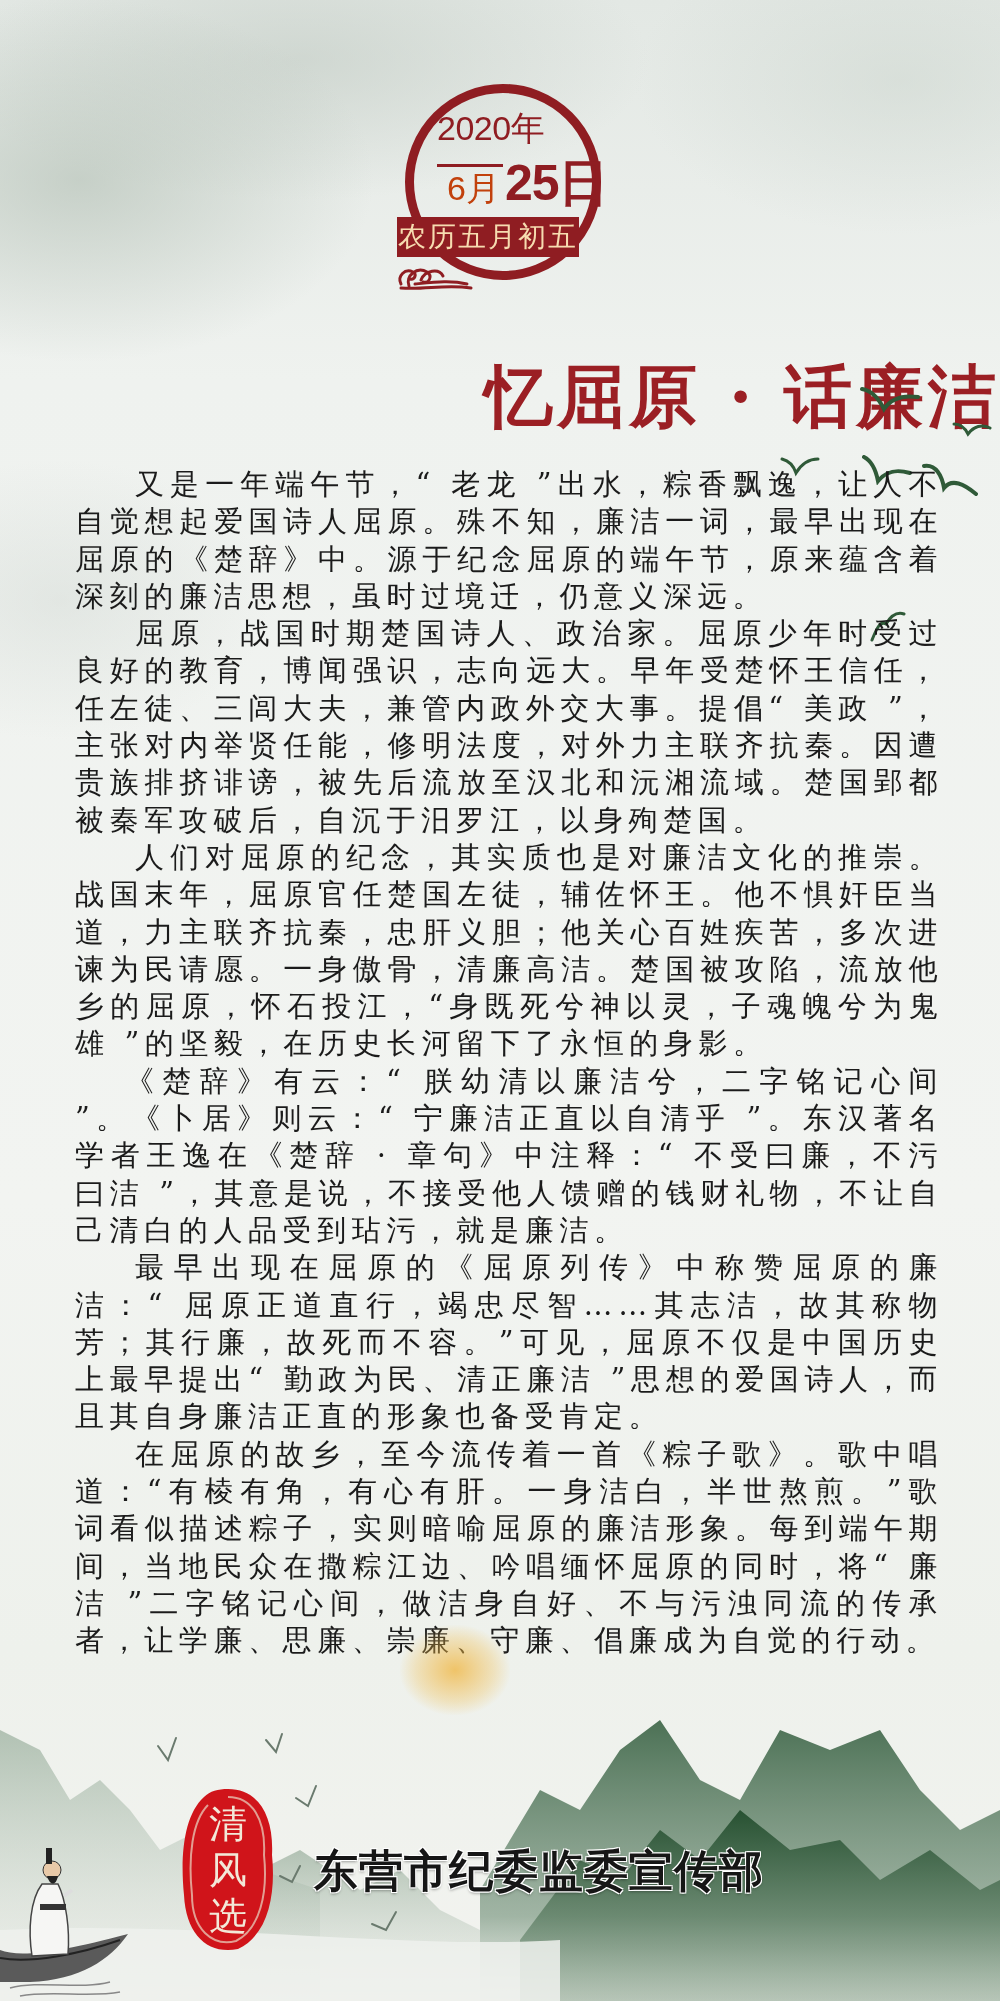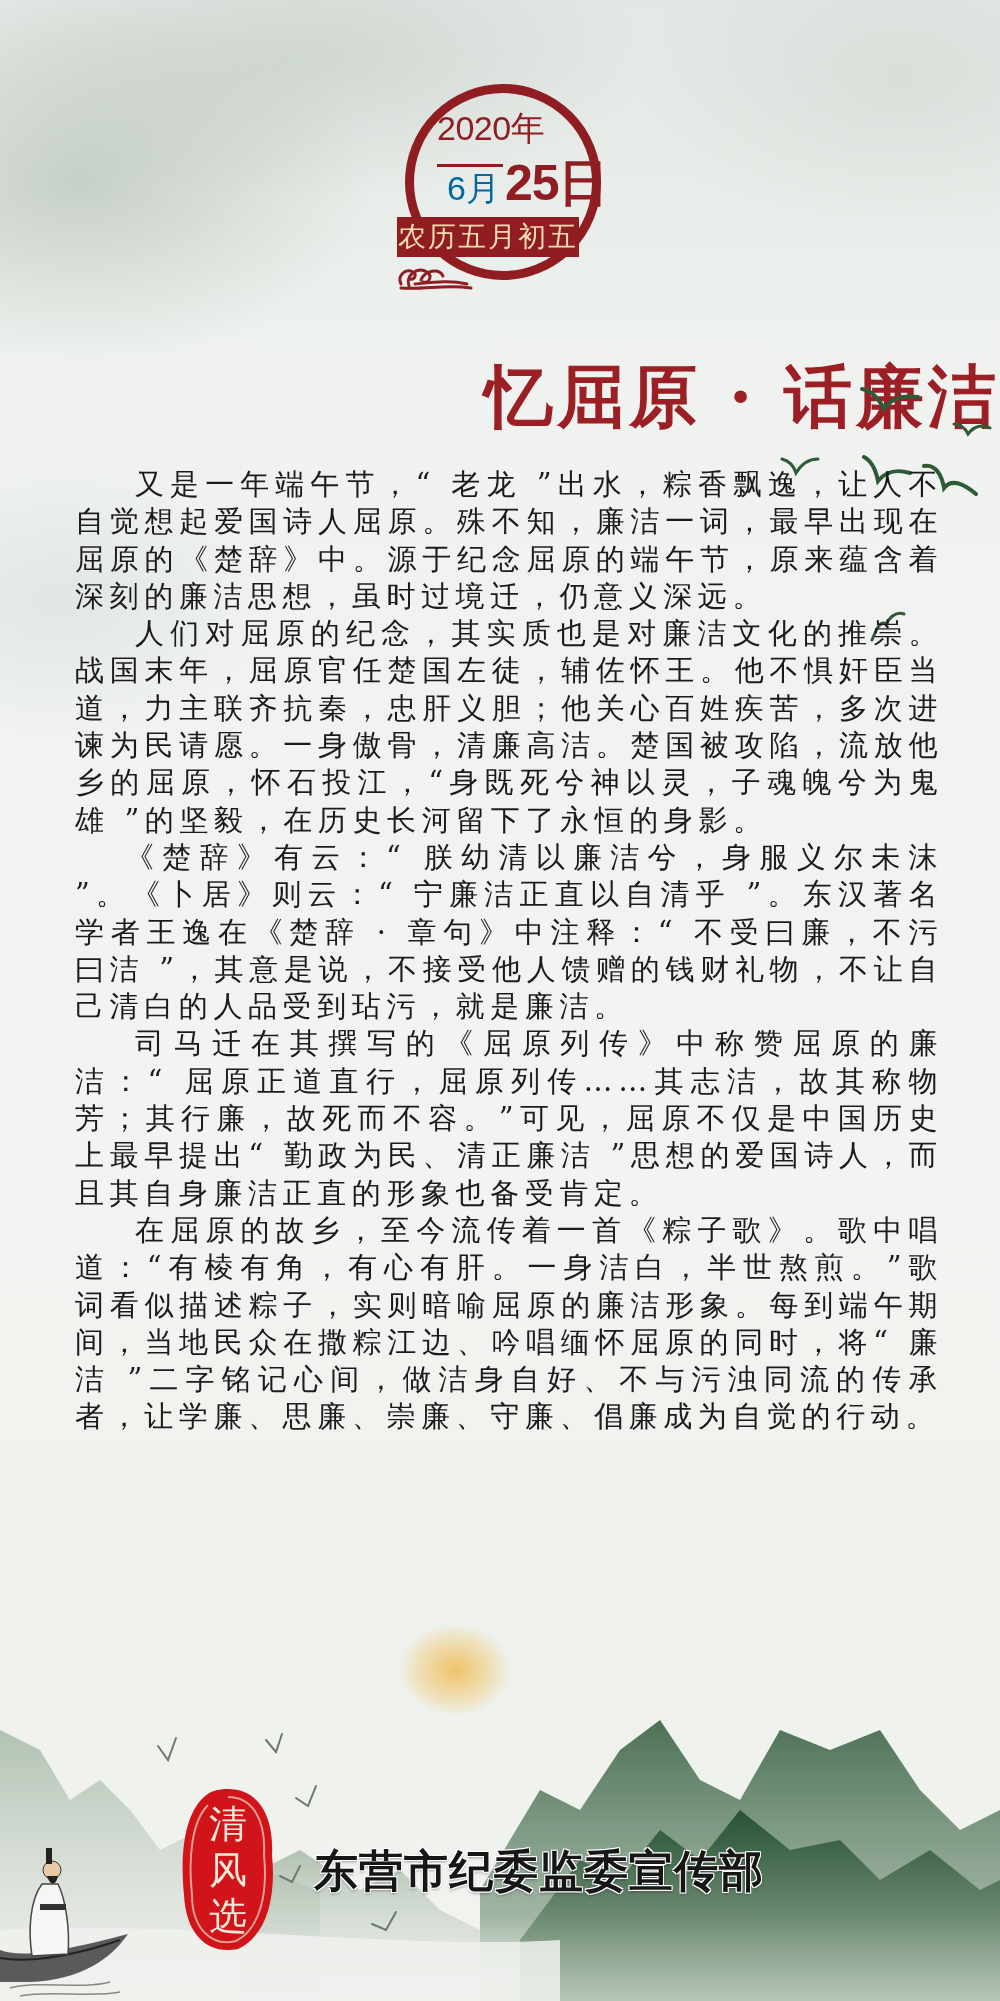--- a/index.html
+++ b/index.html
@@ -24,21 +24,21 @@
     position: absolute; left: 10px; top: 0; width: 196px; height: 196px;
     border: 9px solid #8f1d22; border-radius: 50%; box-sizing: border-box;
   }
   .date-year {
     position: absolute; left: 42px; top: 22px; font-family: "Liberation Sans", sans-serif;
     font-size: 34px; color: #8f1d22; letter-spacing: -0.5px;
   }
   .date-rule { position: absolute; left: 42px; top: 80px; width: 66px; height: 3px; background: #8f1d22; }
   .date-month {
     position: absolute; left: 52px; top: 82px; font-family: "Liberation Sans", sans-serif;
-    font-size: 34px; color: #0369a1;
+    font-size: 34px; color: #c2410c;
   }
   .date-day {
     position: absolute; left: 110px; top: 66px; font-family: "Liberation Sans", sans-serif;
     font-size: 50px; font-weight: bold; color: #8f1d22; letter-spacing: -1px;
   }
   .lunar-band {
     position: absolute; left: 2px; top: 133px; width: 182px; height: 40px;
     background: #8f1d22; display: flex; align-items: center; justify-content: center;
   }
   .lunar-text { color: #f6dcb0; font-size: 28px; letter-spacing: 2px; font-family: "DejaVu Serif", serif; }
@@ -123,23 +123,24 @@
 </svg>
 <svg class="bird" style="left:922px;top:462px;width:56px;height:36px" viewBox="0 0 56 36">
   <path d="M2 4 C14 2 20 14 22 26 C30 16 42 22 54 32" fill="none" stroke="#2f5a38" stroke-width="4" stroke-linecap="round"></path>
 </svg>
 <svg class="bird" style="left:870px;top:610px;width:36px;height:32px" viewBox="0 0 36 32">
   <path d="M2 30 C6 20 10 10 16 14 C22 4 28 2 34 4" fill="none" stroke="#2f5a38" stroke-width="3" stroke-linecap="round"></path>
 </svg>
 
 <div class="article">
   <p>又是一年端午节，“ 老龙 ”出水，粽香飘逸，让人不自觉想起爱国诗人屈原。殊不知，廉洁一词，最早出现在屈原的《楚辞》中。源于纪念屈原的端午节，原来蕴含着深刻的廉洁思想，虽时过境迁，仍意义深远。</p>
+  <p>屈原，战国时期楚国诗人、政治家。屈原少年时受过良好的教育，博闻强识，志向远大。早年受楚怀王信任，任左徒、三闾大夫，兼管内政外交大事。提倡“ 美政 ”，主张对内举贤任能，修明法度，对外力主联齐抗秦。因遭贵族排挤诽谤，被先后流放至汉北和沅湘流域。楚国郢都被秦军攻破后，自沉于汨罗江，以身殉楚国。</p>
   <p>人们对屈原的纪念，其实质也是对廉洁文化的推崇。战国末年，屈原官任楚国左徒，辅佐怀王。他不惧奸臣当道，力主联齐抗秦，忠肝义胆；他关心百姓疾苦，多次进谏为民请愿。一身傲骨，清廉高洁。楚国被攻陷，流放他乡的屈原，怀石投江，“身既死兮神以灵，子魂魄兮为鬼雄 ”的坚毅，在历史长河留下了永恒的身影。</p>
-  <p style="text-indent:50px">《楚辞》有云：“ 朕幼清以廉洁兮，身服义尔未沫 ”。《卜居》则云：“ 宁廉洁正直以自清乎 ”。东汉著名学者王逸在《楚辞 · 章句》中注释：“ 不受曰廉，不污曰洁 ”，其意是说，不接受他人馈赠的钱财礼物，不让自己清白的人品受到玷污，就是廉洁。</p>
-  <p>司马迁在其撰写的《屈原列传》中称赞屈原的廉洁：“ 屈原正道直行，屈原列传……其志洁，故其称物芳；其行廉，故死而不容。”可见，屈原不仅是中国历史上最早提出“ 勤政为民、清正廉洁 ”思想的爱国诗人，而且其自身廉洁正直的形象也备受肯定。</p>
+  <p style="text-indent:50px">《楚辞》有云：“ 朕幼清以廉洁兮，二字铭记心间 ”。《卜居》则云：“ 宁廉洁正直以自清乎 ”。东汉著名学者王逸在《楚辞 · 章句》中注释：“ 不受曰廉，不污曰洁 ”，其意是说，不接受他人馈赠的钱财礼物，不让自己清白的人品受到玷污，就是廉洁。</p>
+  <p>最早出现在屈原的《屈原列传》中称赞屈原的廉洁：“ 屈原正道直行，竭忠尽智……其志洁，故其称物芳；其行廉，故死而不容。”可见，屈原不仅是中国历史上最早提出“ 勤政为民、清正廉洁 ”思想的爱国诗人，而且其自身廉洁正直的形象也备受肯定。</p>
   <p>在屈原的故乡，至今流传着一首《粽子歌》。歌中唱道：“有棱有角，有心有肝。一身洁白，半世熬煎。”歌词看似描述粽子，实则暗喻屈原的廉洁形象。每到端午期间，当地民众在撒粽江边、吟唱缅怀屈原的同时，将“ 廉洁 ”二字铭记心间，做洁身自好、不与污浊同流的传承者，让学廉、思廉、崇廉、守廉、倡廉成为自觉的行动。</p>
 </div>
 
 <div class="sun-glow"></div>
 
 <svg class="mountains" viewBox="0 0 1000 311" preserveAspectRatio="none">
   <defs>
     <linearGradient id="mg1" x1="0" y1="0" x2="0" y2="1">
       <stop offset="0" stop-color="#7f9a84" stop-opacity="0.55"></stop>
       <stop offset="1" stop-color="#c9d4ca" stop-opacity="0.1"></stop>

